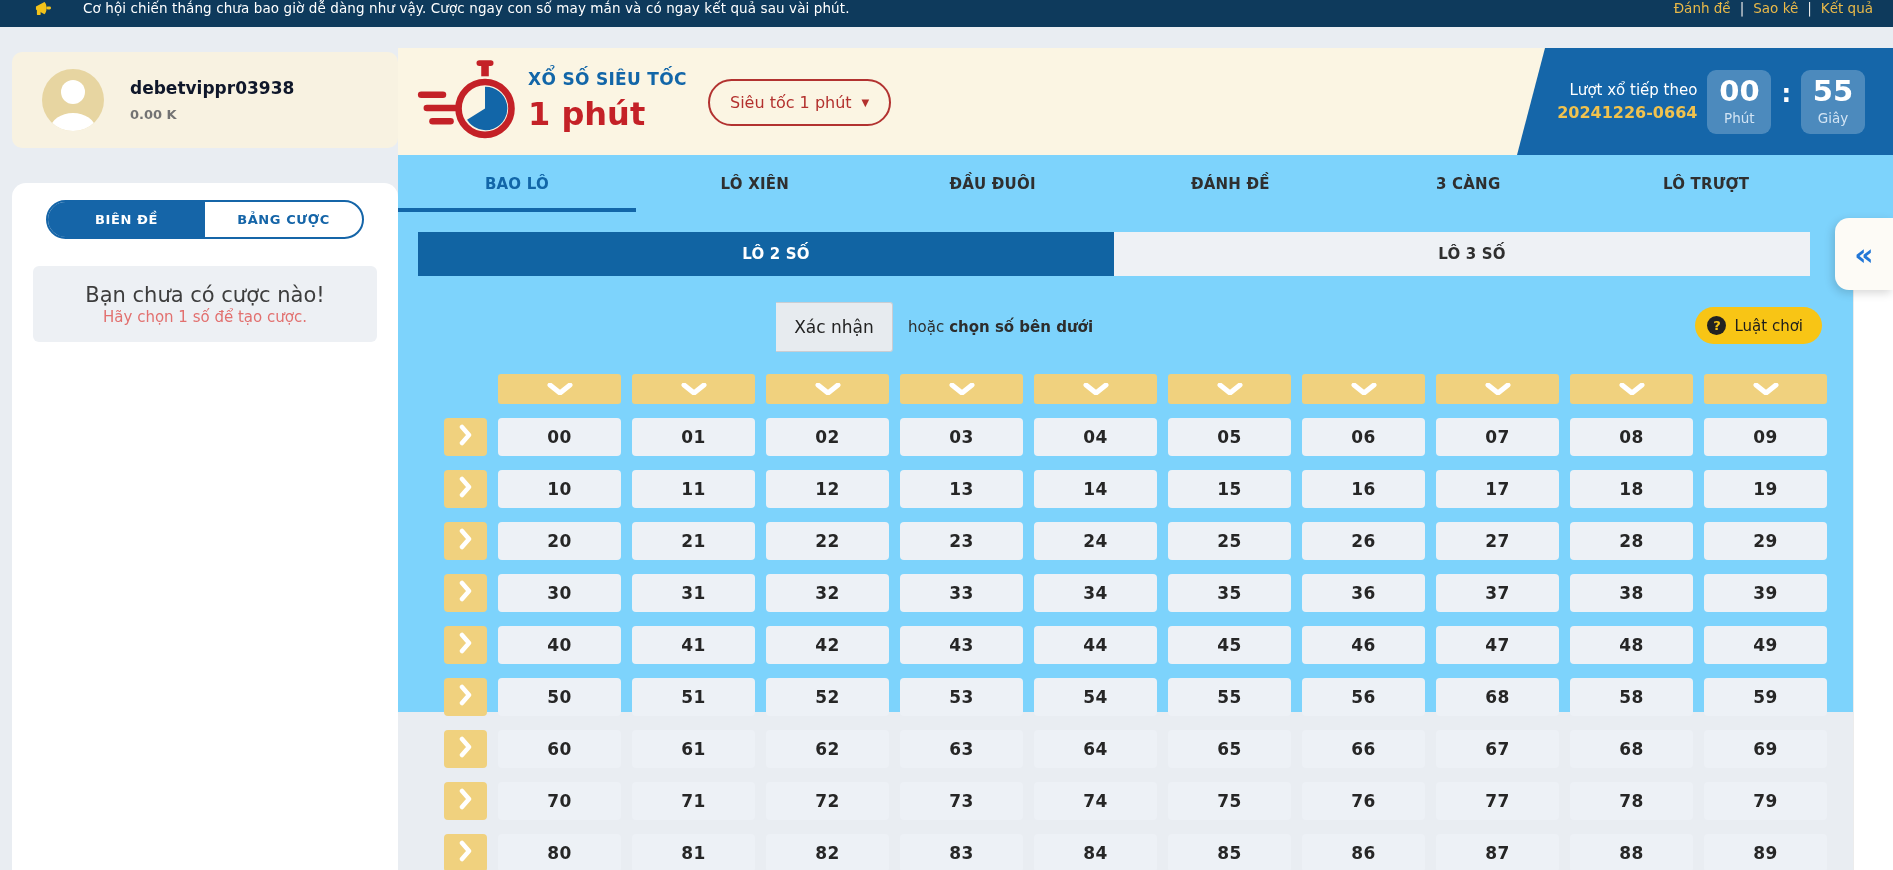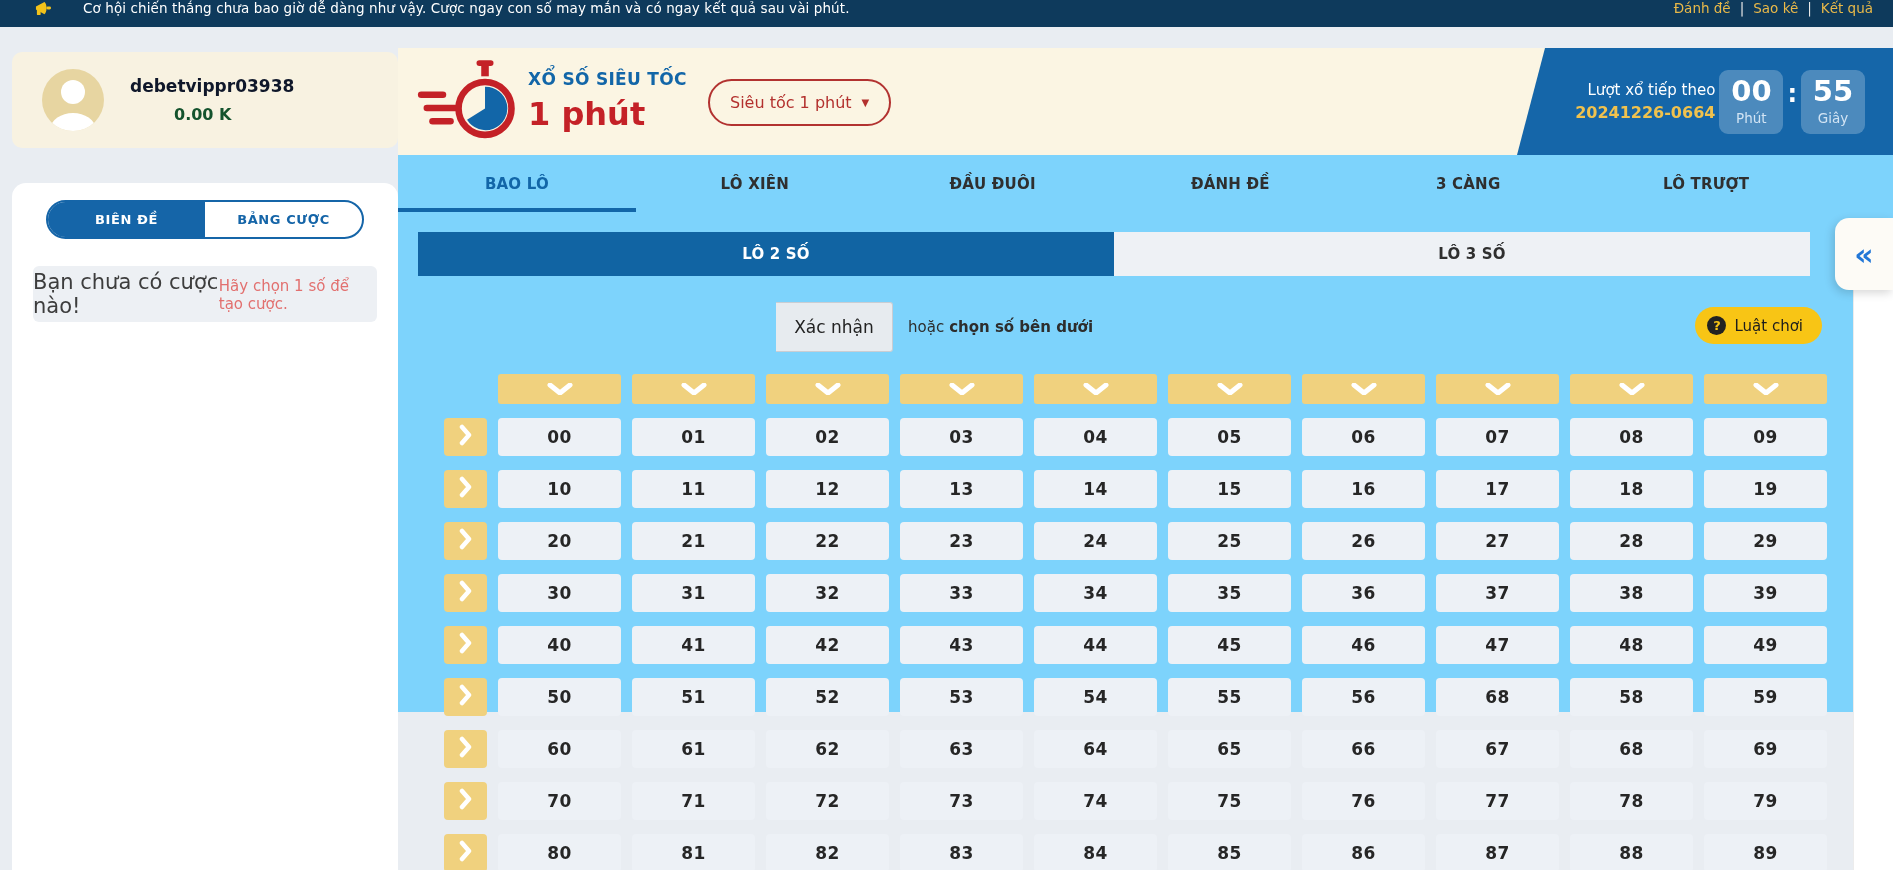--- a/index.html
+++ b/index.html
@@ -20,50 +20,50 @@
 
   
   .user-card { position:absolute; left:12px; top:52px; width:386px; height:96px;
     background:#f8f2e1; border-radius:10px; display:flex; align-items:center; padding-left:30px; gap:26px; }
   .avatar { width:62px; height:62px; border-radius:50%; background:#e7d5a1; position:relative; overflow:hidden; flex:none; }
   .avatar::before { content:""; position:absolute; left:50%; top:11px; transform:translateX(-50%);
     width:24px; height:24px; border-radius:50%; background:#fff; }
   .avatar::after { content:""; position:absolute; left:50%; bottom:-12px; transform:translateX(-50%);
     width:44px; height:30px; border-radius:50%; background:#fff; }
   .user-name { font-size:17px; font-weight:bold; color:#0f172a; }
-  .user-balance { font-size:16px; font-weight:bold; color:#14532d; margin-top:9px;margin-left:44px; }
+  .user-balance { font-size:13px; font-weight:bold; color:#737373; margin-top:9px; }
 
   
   .side-panel { position:absolute; left:12px; top:183px; width:386px; height:calc(100% - 183px);
     background:#fff; border-radius:14px 14px 0 0; }
   .side-tabs { margin:17px auto 0; width:318px; height:39px; border:2px solid #1565a8;
     border-radius:21px; display:flex; overflow:hidden; background:#fff; }
   .side-tab { flex:1; display:flex; align-items:center; justify-content:center;
     font-size:13px; font-weight:bold; letter-spacing:.6px; color:#1565a8; cursor:pointer; }
   .side-tab.active { background:#1565a8; color:#fff; }
-  .bet-empty { margin:27px auto 0; width:344px; height:56px; background:#edf0f4; border-radius:6px;
-    display:flex; align-items:center; justify-content:center; }
+  .bet-empty { margin:27px auto 0; width:344px; height:76px; background:#edf0f4; border-radius:6px;
+    display:flex; flex-direction:column; align-items:center; justify-content:center; }
   .bet-empty-title { font-size:21px; color:#3d3d3d; }
   .bet-empty-sub { font-size:15px; color:#e2706f; margin-top:1px; }
 
   
   .main-panel { position:absolute; left:398px; top:48px; width:1495px; height:664px; background:#7dd3fc; }
 
   .panel-header { position:relative; height:107px; background:#fbf5e3; overflow:hidden; }
   .logo { position:absolute; left:18px; top:6px; display:flex; align-items:center; gap:8px; }
   .logo-l1 { color:#1266a8; font-weight:bold; font-size:17px; letter-spacing:.3px; }
   .logo-l2 { color:#c42127; font-weight:bold; font-size:32px; line-height:1.1;margin-top:8px; }
   .selector-pill { position:absolute; left:310px; top:31px; height:47px; padding:0 20px;
     border:2px solid #b23230; border-radius:24px; display:flex; align-items:center; gap:10px;
     color:#b3312e; font-size:16px; background:transparent; cursor:pointer; }
   .caret-down { font-size:10px; color:#b3312e; }
 
   .timer-wrap { position:absolute; right:0; top:0; height:107px; width:376px; background:#1566a9;
     clip-path:polygon(28px 0, 100% 0, 100% 100%, 0 100%);
-    display:flex; align-items:center; justify-content:flex-end; gap:4px; padding-right:28px; }
+    display:flex; align-items:center; justify-content:flex-end; gap:10px; padding-right:28px; }
   .timer-label { text-align:right; }
   .timer-t1 { color:#fff; font-size:15px; }
   .timer-t2 { color:#f0c24e; font-size:16px; font-weight:bold; margin-top:4px;margin-left:12px; }
   .time-box { width:64px; height:64px; background:rgba(255,255,255,.24); border-radius:9px;
     display:flex; flex-direction:column; align-items:center; justify-content:center; }
   .time-num { color:#fff; font-size:29px; font-weight:bold; line-height:1; }
   .time-unit { color:#d2e4f4; font-size:13.5px; margin-top:4px; }
   .time-colon { color:#fff; font-size:24px; font-weight:bold; align-self:flex-start; margin-top:32px; }
 
   .bet-tabs { display:flex; width:1427px; height:57px; }

